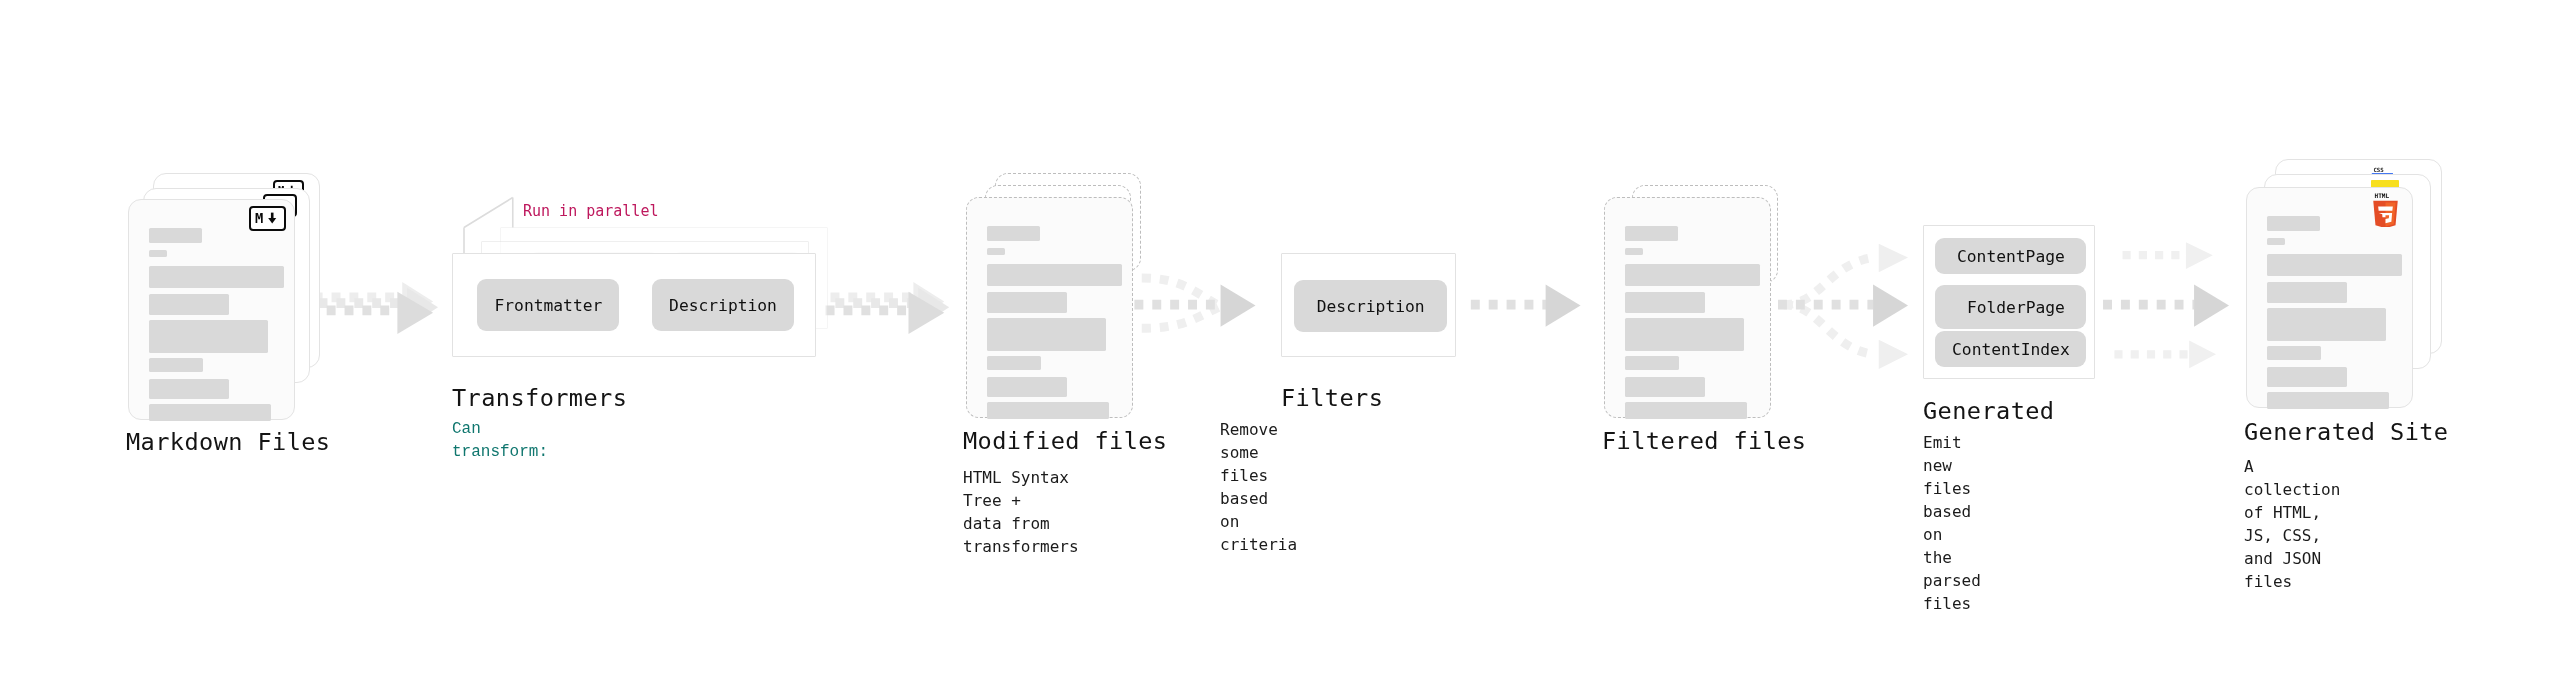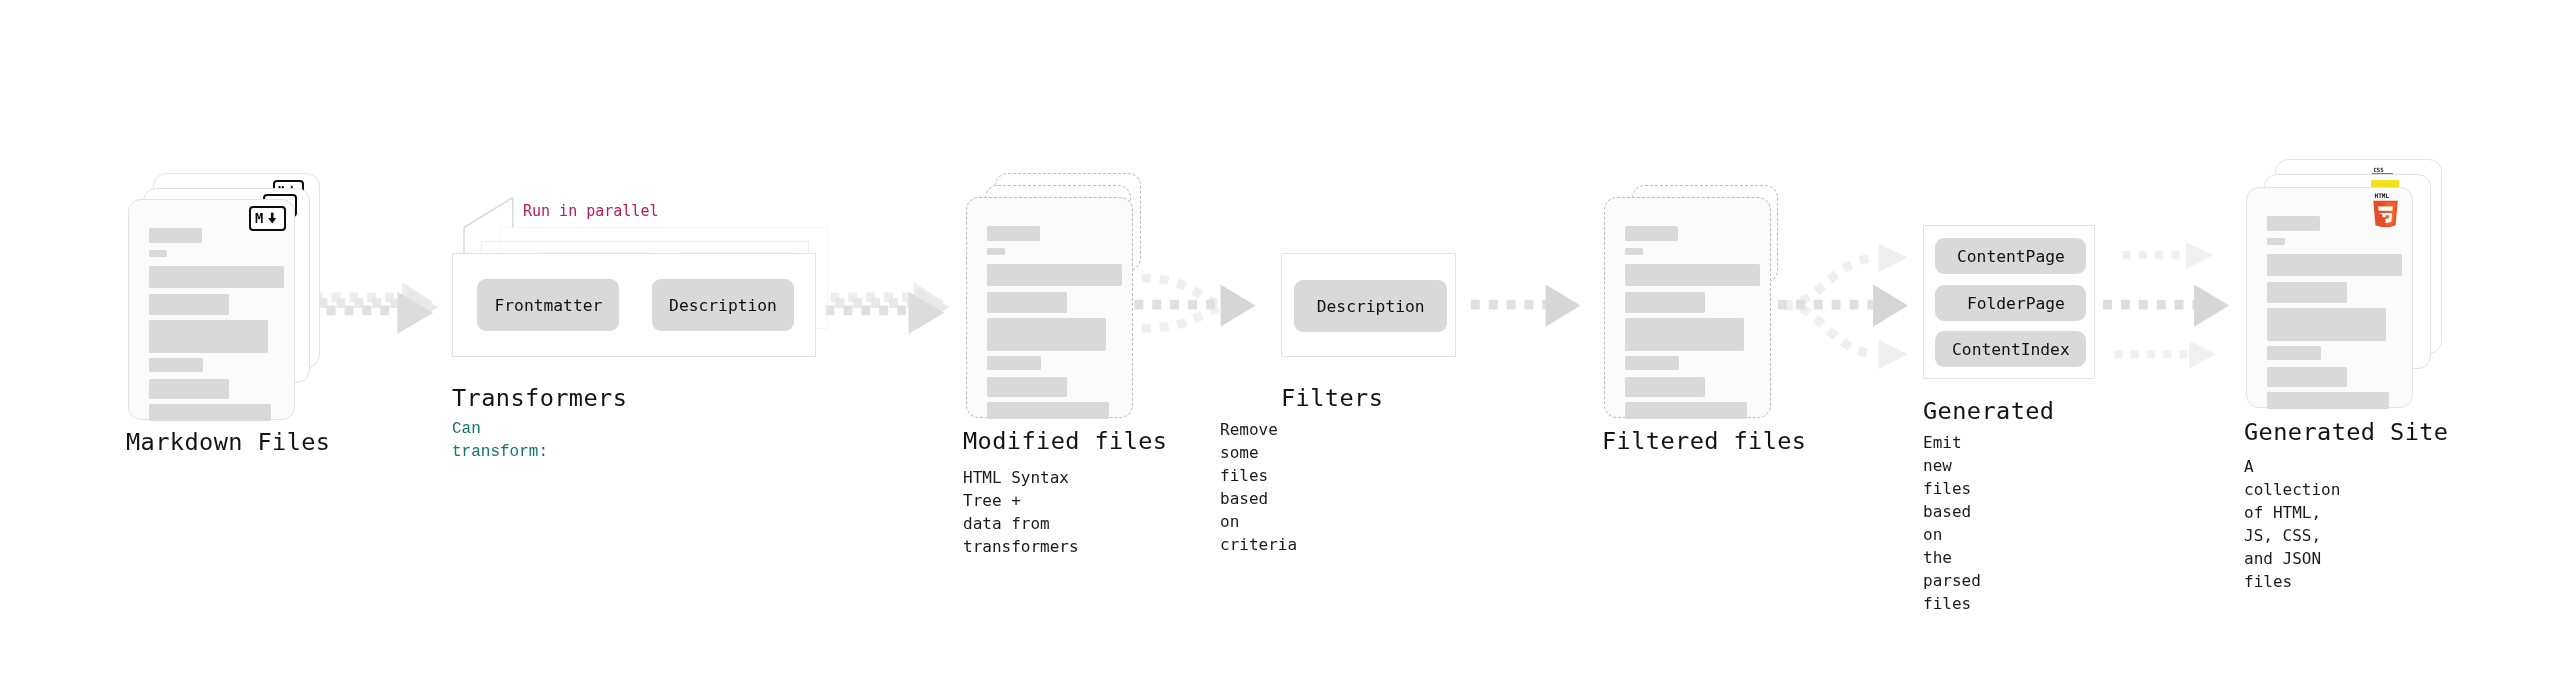--- a/index.html
+++ b/index.html
@@ -349,21 +349,21 @@
       </div>
     </div>
 
     <div class="stage-title" style="left:1602px; top:427px;">Filtered files</div>
   </div>
 
   <div class="stage">
 
     <div class="groupbox" style="left:1923px; top:225px; width:172px; height:154px;">
       <div class="pill" style="left:11.4px; top:12.2px; width:151px; height:36px;">ContentPage</div>
-      <div class="pill" style="left:11.4px; top:59px; width:151px; height:36px;padding-left:10px;">FolderPage</div>
+      <div class="pill" style="left:11.4px; top:59px; width:151px; height:44px;padding-left:10px;">FolderPage</div>
       <div class="pill" style="left:11.4px; top:105px; width:151px; height:36px;">ContentIndex</div>
     </div>
 
     <div class="stage-title" style="left:1923px; top:397px;">Generated</div>
     <div class="stage-desc" style="left:1923px; top:431px;">Emit new files based on
 the parsed files</div>
   </div>
 
   <div class="stage">
 

